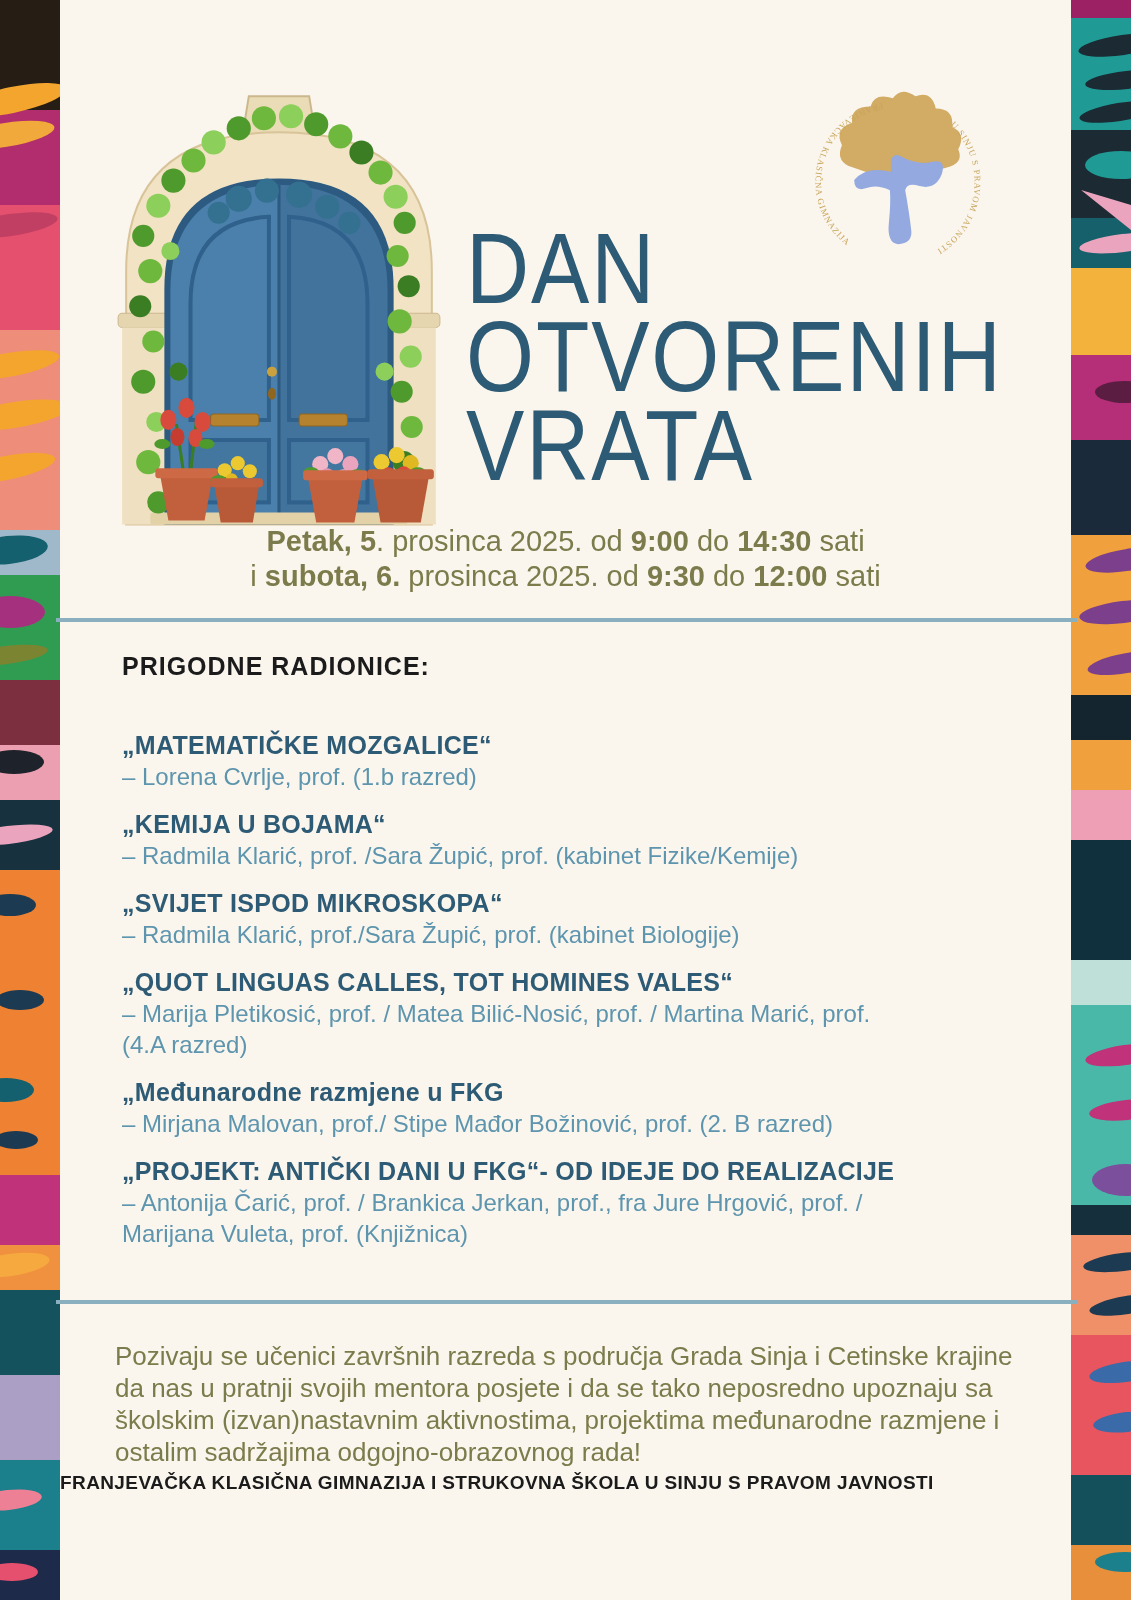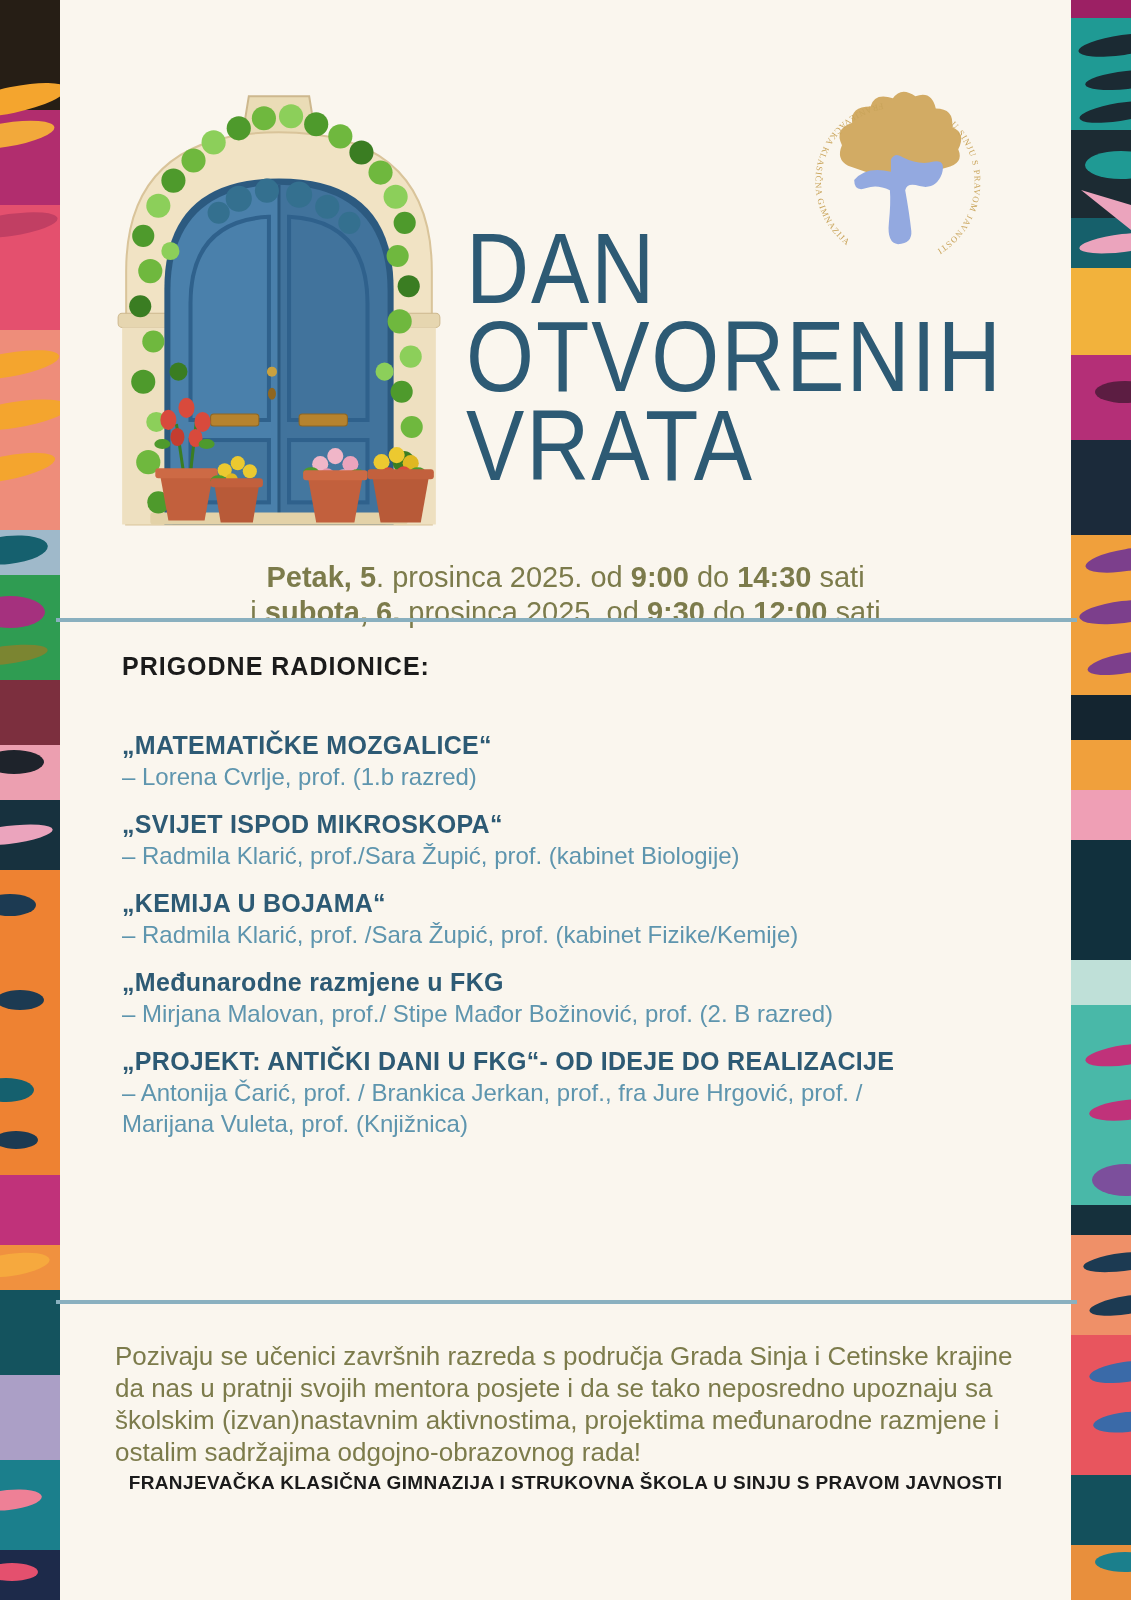--- a/index.html
+++ b/index.html
@@ -17,42 +17,42 @@
   .logo-wrap{position:absolute;left:793px;top:80px;width:204px;height:204px;}
 
   .title-block{
     position:absolute;left:466px;top:224px;width:580px;
     color:var(--c-title-blue,#2d5a74);
     font-size:92px;line-height:82px;font-weight:400;letter-spacing:2px;
     transform:scale(0.95,1.08);transform-origin:top left;
   }
   .schedule{
     position:absolute;left:60px;top:524px;width:1011px;text-align:center;
-    color:var(--c-olive,#7c7b4b);font-size:29px;line-height:35px;margin-top:36px;
+    color:var(--c-olive,#7c7b4b);font-size:29px;line-height:35px;
   }
   .schedule b{font-weight:bold;}
   .divider{position:absolute;left:56px;width:1021px;height:4px;background:var(--c-divider,#8ab0bf);}
   .divider.top{top:618px;}
   .divider.bottom{top:1300px;}
 
   .workshops-heading{
     position:absolute;left:122px;top:652px;
     color:var(--c-ink,#1b1b1b);font-size:25px;font-weight:bold;letter-spacing:1px;
   }
   .workshop-list{position:absolute;left:122px;top:730px;width:795px;}
   .workshop-item{margin-bottom:17px;}
   .ws-title{font-size:25px;font-weight:bold;line-height:31px;color:var(--c-title-blue,#2d5a74);letter-spacing:0.3px;}
   .ws-detail{font-size:24px;line-height:31px;color:var(--c-detail-blue,#5e95ae);}
 
   .invitation{
     position:absolute;left:115px;top:1340px;width:900px;text-align:left;
     color:var(--c-olive,#7c7b4b);font-size:26px;line-height:32px;
   }
   .footer-line{
-    position:absolute;left:60px;top:1472px;width:1011px;text-align:center;
+    position:absolute;left:60px;top:1472px;width:1011px;
     color:var(--c-ink,#1b1b1b);font-size:19px;font-weight:bold;letter-spacing:0.4px;
   }
 </style>
 </head>
 <body>
 
 <div class="poster">
 
   <div class="border-strip left">
     <svg viewBox="0 0 60 1600" preserveAspectRatio="none">
@@ -274,29 +274,33 @@
 
   <div class="workshops-heading">PRIGODNE RADIONICE:</div>
 
   <div class="workshop-list">
     <div class="workshop-item">
       <div class="ws-title">„MATEMATIČKE MOZGALICE“</div>
       <div class="ws-detail">– Lorena Cvrlje, prof. (1.b razred)</div>
     </div>
 
     <div class="workshop-item">
+      <div class="ws-title">„KEMIJA U BOJAMA“</div>
+      <div class="ws-detail">– Radmila Klarić, prof. /Sara Župić, prof. (kabinet Fizike/Kemije)</div>
+    </div>
+
+    <div class="workshop-item">
       <div class="ws-title">„SVIJET ISPOD MIKROSKOPA“</div>
       <div class="ws-detail">– Radmila Klarić, prof./Sara Župić, prof. (kabinet Biologije)</div>
     </div>
 
     <div class="workshop-item">
-      <div class="ws-title">„KEMIJA U BOJAMA“</div>
-      <div class="ws-detail">– Radmila Klarić, prof. /Sara Župić, prof. (kabinet Fizike/Kemije)</div>
-    </div>
-
+      <div class="ws-title">„QUOT LINGUAS CALLES, TOT HOMINES VALES“</div>
+      <div class="ws-detail">– Marija Pletikosić, prof. / Matea Bilić-Nosić, prof. / Martina Marić, prof. (4.A razred)</div>
+    </div>
 
     <div class="workshop-item">
       <div class="ws-title">„Međunarodne razmjene u FKG</div>
       <div class="ws-detail">– Mirjana Malovan, prof./ Stipe Mađor Božinović, prof. (2. B razred)</div>
     </div>
 
     <div class="workshop-item">
       <div class="ws-title">„PROJEKT: ANTIČKI DANI U FKG“- OD IDEJE DO REALIZACIJE</div>
       <div class="ws-detail">– Antonija Čarić, prof. / Brankica Jerkan, prof., fra Jure Hrgović, prof. / Marijana Vuleta, prof. (Knjižnica)</div>
     </div>

